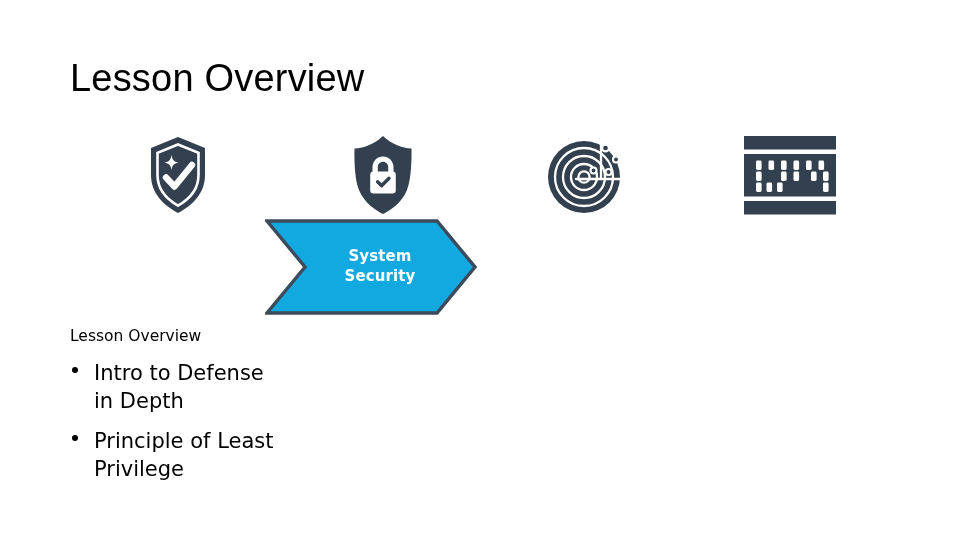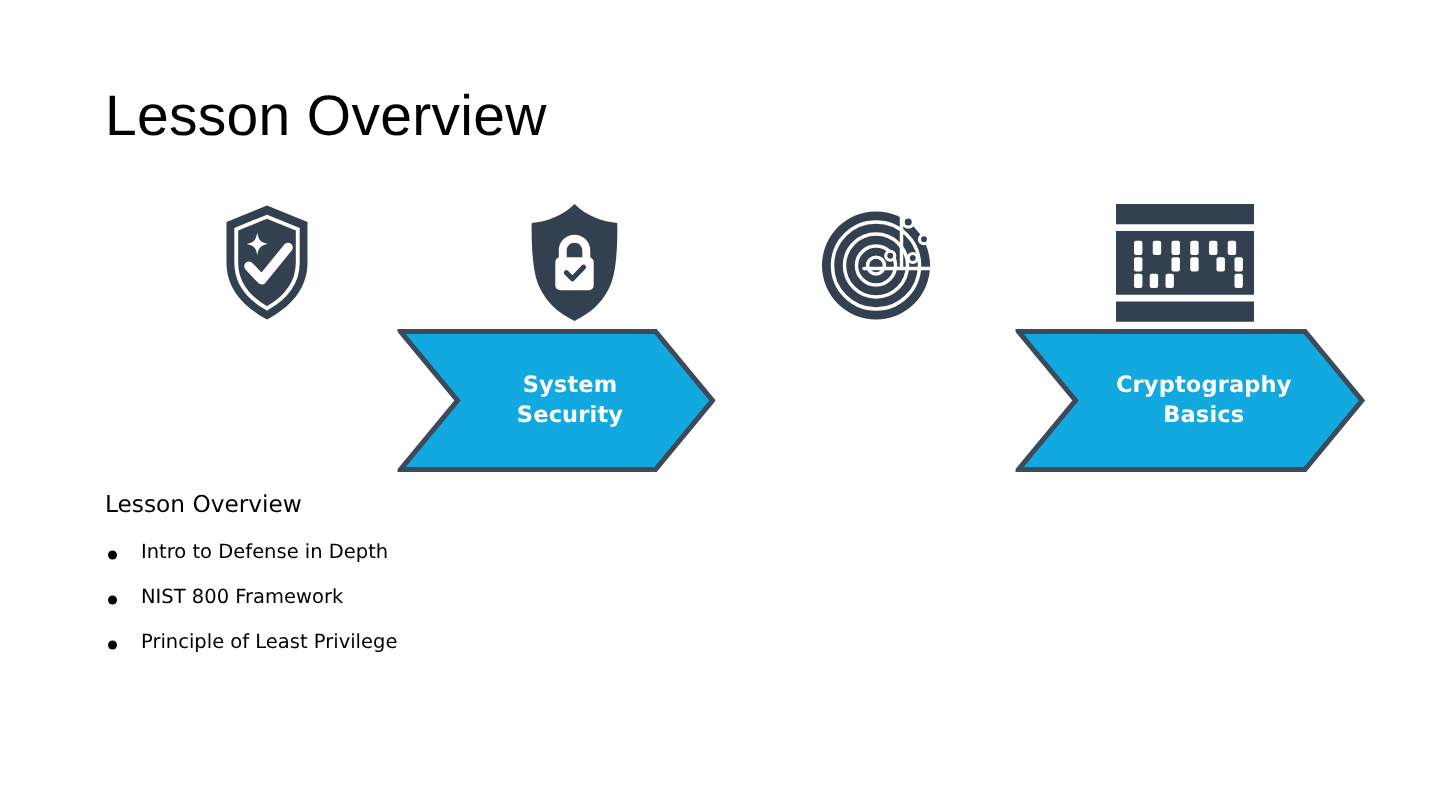--- a/index.html
+++ b/index.html
@@ -112,21 +112,21 @@
   .bullets {
     list-style: none;
     margin: 0;
     padding: 0;
   }
   .bullets li {
     position: relative;
     padding-left: 26px;
     margin-bottom: 13px;
     font-family: "DejaVu Sans", sans-serif;
-    font-size: 13px;
+    font-size: 21px;
     color: #000000;
     line-height: 1.32;
     max-width: 190px;
   }
   .bullets li:last-child { margin-bottom: 0; }
   .bullets li .dot {
     position: absolute;
     left: 4px;
     top: 7px;
     width: 6px;
@@ -220,43 +220,30 @@
       <svg width="212" height="96" viewBox="0 0 212 96" preserveAspectRatio="none">
         <polygon points="2,2 172,2 210,48 172,94 2,94 40,48" fill="#12A9E0" stroke="#3D4A5A" stroke-width="3.4" stroke-linejoin="miter"></polygon>
       </svg>
       <div class="chev-label">
         <span>System</span>
         <span>Security</span>
       </div>
     </div>
 
 
-    <div class="chev" style="left:619px;width:233px;">
-      <svg width="233" height="96" viewBox="0 0 233 96" preserveAspectRatio="none">
-        <polygon points="2,2 193,2 231,48 193,94 2,94 40,48" fill="#12A9E0" stroke="#3D4A5A" stroke-width="3.4" stroke-linejoin="miter"></polygon>
-      </svg>
-      <div class="chev-label">
-        <span>Cryptography</span>
-        <span>Basics</span>
-      </div>
-    </div>
 
   </div>
 
   <div class="body-block">
     <div class="body-heading">Lesson Overview</div>
     <ul class="bullets">
       <li>
         <span class="dot"></span>
         <span>Intro to Defense in Depth</span>
       </li>
       <li>
         <span class="dot"></span>
-        <span>NIST 800 Framework</span>
-      </li>
-      <li>
-        <span class="dot"></span>
         <span>Principle of Least Privilege</span>
       </li>
     </ul>
   </div>
 
 </div>
 
 </body></html>

